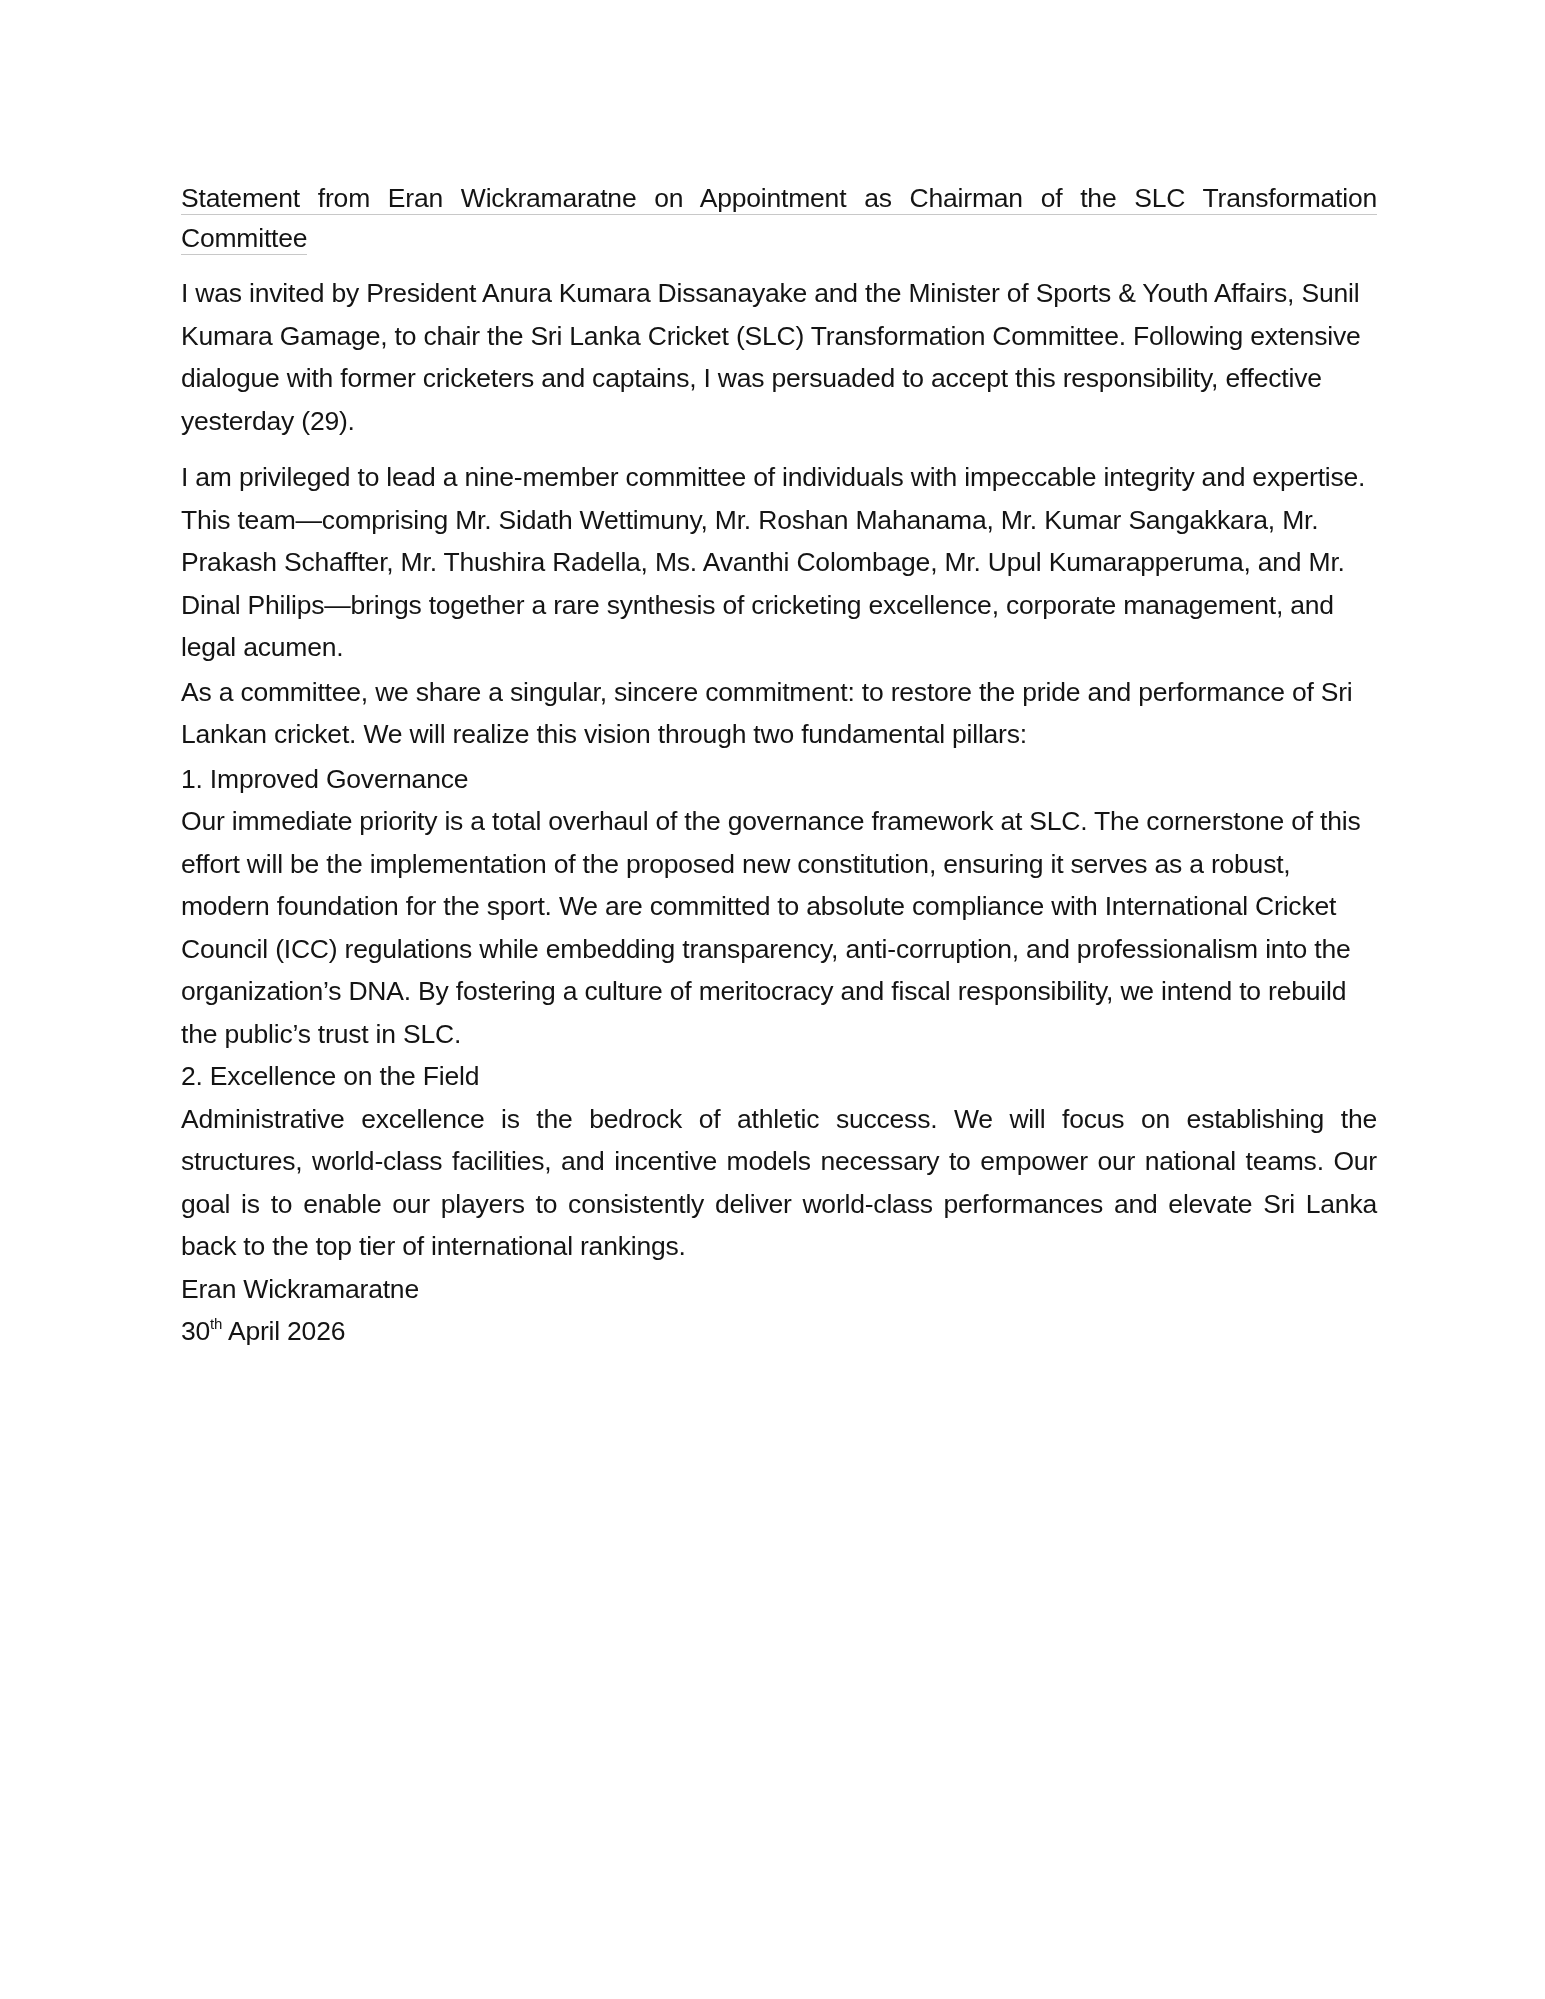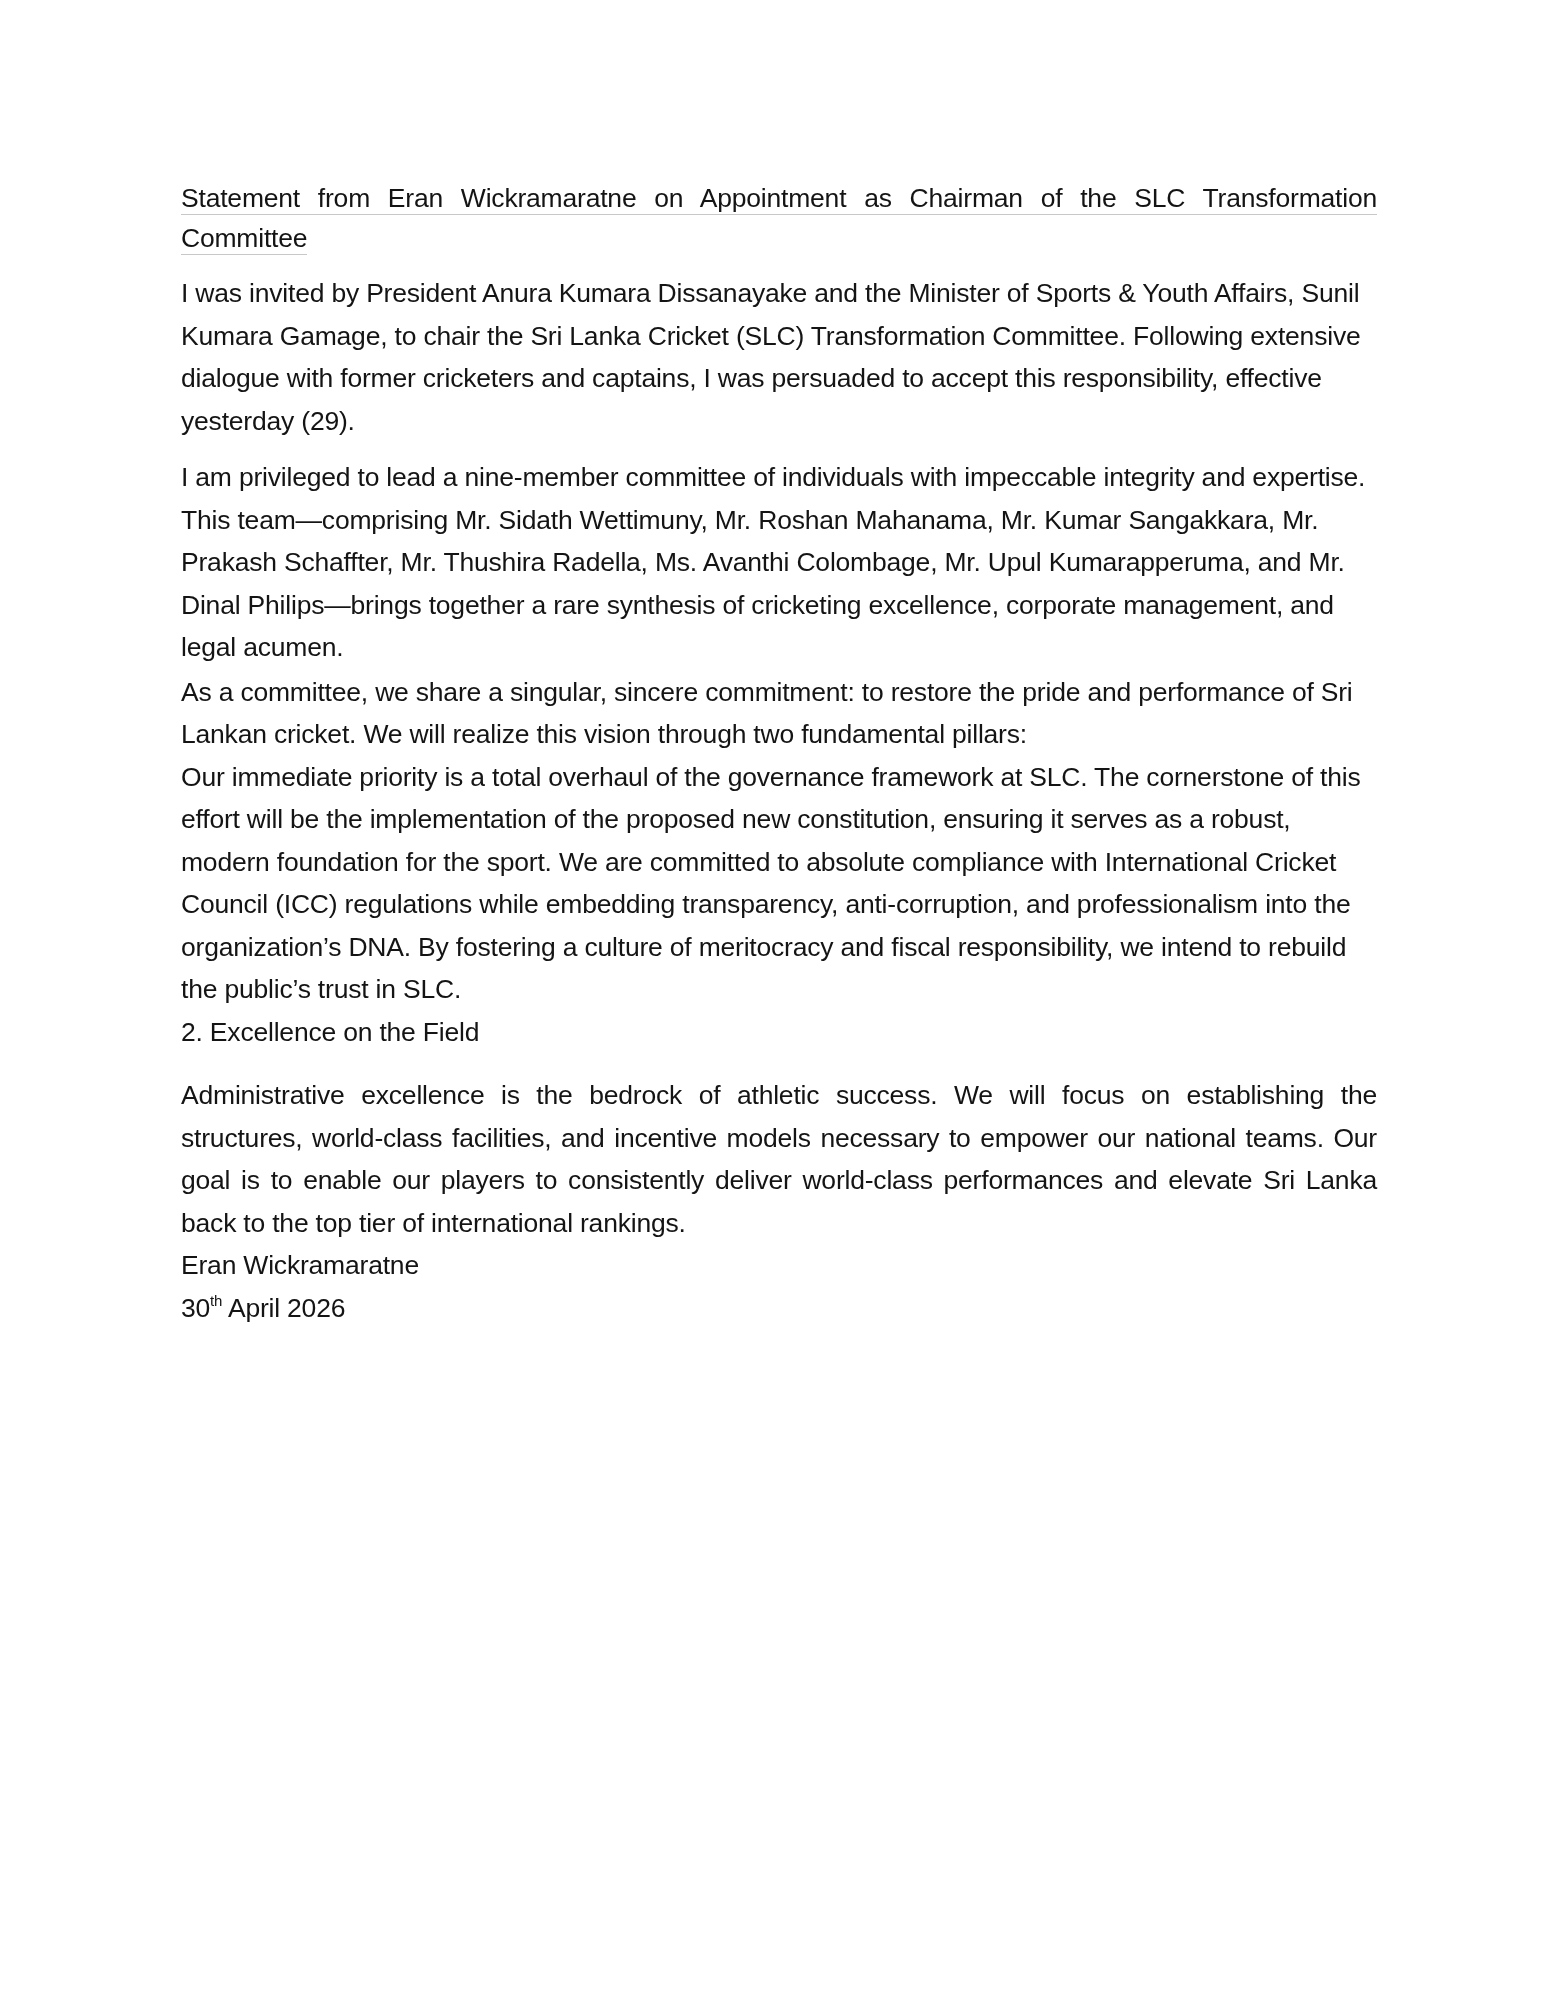--- a/index.html
+++ b/index.html
@@ -8,32 +8,33 @@
     position: absolute; left: 181px; top: 178px; width: 1196px;
     font-family: "Liberation Sans", sans-serif; font-size: 26.5px; color: #141414;
     letter-spacing: -0.2px;
   }
   .title {
     line-height: 40px; text-align: justify; text-align-last: left;
     margin: 0 0 14px 0;
   }
   .title span { border-bottom: 1.5px solid #c8c8c8; padding-bottom: 1px; }
   p { margin: 0; line-height: 42.5px; }
-  .justify { text-align: justify; margin-top: 21px; }
+  .justify { text-align: justify; }
   .gap-sm { margin-top: 14px; }
   .gap-md { margin-top: 2px; }
   sup { font-size: 15px; vertical-align: 11px; line-height: 0; }
 </style>
 </head>
 <body>
 
 <div class="page">
   <div class="title"><span>Statement from Eran Wickramaratne on Appointment as Chairman of the SLC Transformation Committee</span></div>
 
   <p>I was invited by President Anura Kumara Dissanayake and the Minister of Sports &amp; Youth Affairs, Sunil Kumara Gamage, to chair the Sri Lanka Cricket (SLC) Transformation Committee. Following extensive dialogue with former cricketers and captains, I was persuaded to accept this responsibility, effective yesterday (29).</p>
   <p class="gap-sm">I am privileged to lead a nine-member committee of individuals with impeccable integrity and expertise. This team—comprising Mr. Sidath Wettimuny, Mr. Roshan Mahanama, Mr. Kumar Sangakkara, Mr. Prakash Schaffter, Mr. Thushira Radella, Ms. Avanthi Colombage, Mr. Upul Kumarapperuma, and Mr. Dinal Philips—brings together a rare synthesis of cricketing excellence, corporate management, and legal acumen.</p>
   <p class="gap-md">As a committee, we share a singular, sincere commitment: to restore the pride and performance of Sri Lankan cricket. We will realize this vision through two fundamental pillars:</p>
+  <p class="gap-md">1. Improved Governance</p>
   <p>Our immediate priority is a total overhaul of the governance framework at SLC. The cornerstone of this effort will be the implementation of the proposed new constitution, ensuring it serves as a robust, modern foundation for the sport. We are committed to absolute compliance with International Cricket Council (ICC) regulations while embedding transparency, anti-corruption, and professionalism into the organization’s DNA. By fostering a culture of meritocracy and fiscal responsibility, we intend to rebuild the public’s trust in SLC.</p>
   <p>2. Excellence on the Field</p>
   <p class="justify">Administrative excellence is the bedrock of athletic success. We will focus on establishing the structures, world-class facilities, and incentive models necessary to empower our national teams. Our goal is to enable our players to consistently deliver world-class performances and elevate Sri Lanka back to the top tier of international rankings.</p>
   <p>Eran Wickramaratne</p>
   <p><span>30</span><sup>th</sup><span> April 2026</span></p>
 </div>
 
 </body></html>

